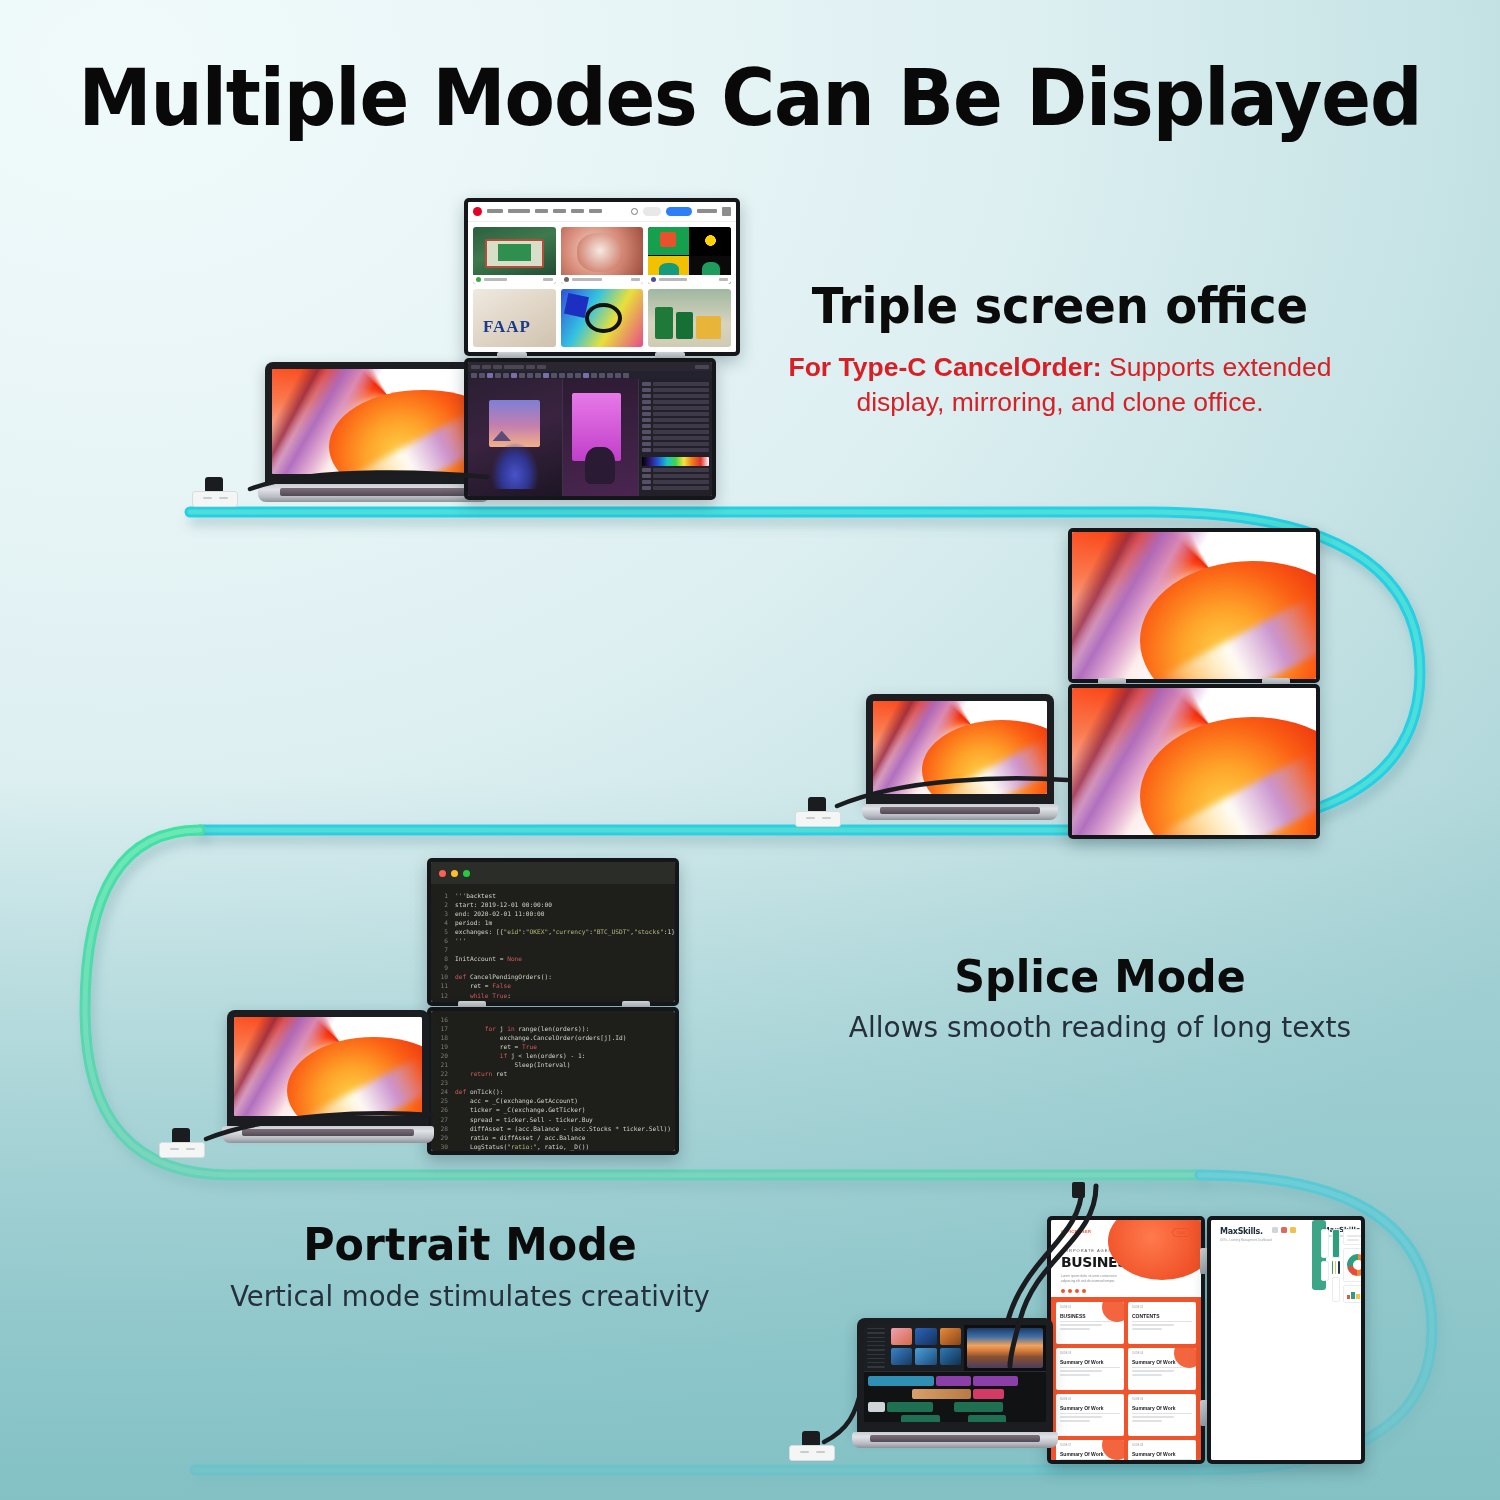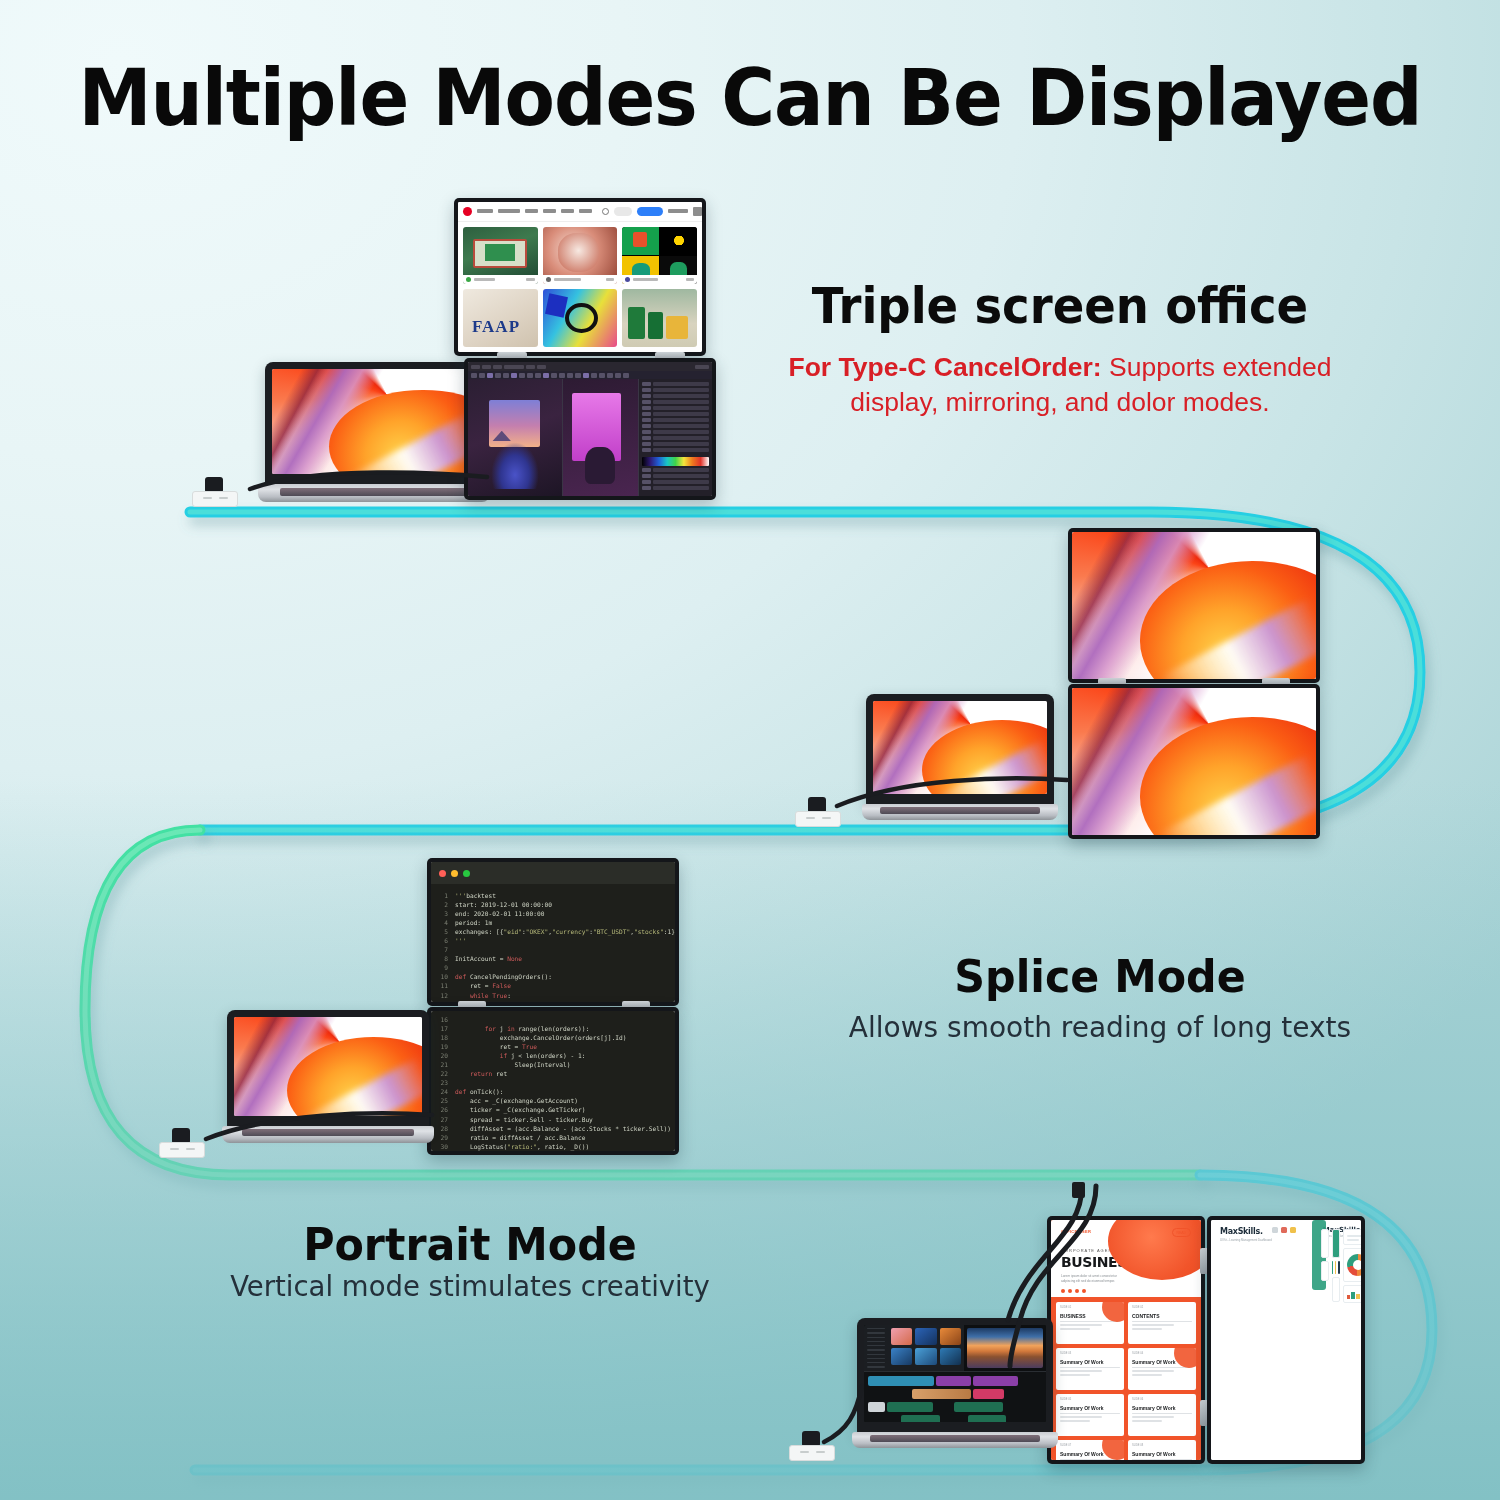--- a/index.html
+++ b/index.html
@@ -74,21 +74,21 @@
   #b2 .mode-sub { font-size:28px; margin-top:9px; }
 
   
   #b3 { left:815px; top:954px; width:570px; text-align:center; }
   #b3 .mode-h { font-size:45px; }
   #b3 .mode-sub { font-size:28px; margin-top:9px; }
 
   
   #b4 { left:175px; top:1222px; width:590px; text-align:center; }
   #b4 .mode-h { font-size:45px; }
-  #b4 .mode-sub { font-size:27.5px; }
+  #b4 .mode-sub { font-size:27.5px; margin-top:10px; }
   #b4 .mode-sub.l2 { margin-top:4px; }
   #b4 .red-note { font-size:27px; margin-top:25px; }
   #b4 .red-note .hl { font-weight:bold; }
 
   
   .dev { position:absolute; }
 
   
   .pmon { position:absolute; background:#14161a; border-radius:5px; padding:4px 4px 4px 4px;
           box-shadow:0 6px 16px rgba(20,50,60,.28); }
@@ -275,21 +275,21 @@
             <div class="arc2"></div>
           <div class="glow"></div>
             <div class="shine"></div>
         </div>
       </div>
     </div>
     <div class="base" style="left:0px; top:122px; width:232px; height:18px;"></div>
     <div class="kb" style="left:22px; top:126px; width:188px; height:8px;"></div>
   </div>
 
-  <div class="dev" style="left:454px; top:198px; width:252px; height:158px;">
+  <div class="dev" style="left:464px; top:198px; width:276px; height:158px;">
     <div class="pmon" style="inset:0;">
       <div class="scr">
         <div class="pin">
           <div class="bar">
             <span class="logo"></span>
             <span class="mi" style="width:16px"></span>
             <span class="mi" style="width:22px"></span>
             <span class="mi" style="width:13px"></span>
             <span class="mi" style="width:13px"></span>
             <span class="mi" style="width:13px"></span>
@@ -484,21 +484,21 @@
   <div class="plugblk" style="left:205px;top:477px;width:18px;height:16px;"></div>
   <div class="socket" style="left:192px;top:491px;width:46px;height:16px;">
     <i style="left:10px;top:5px;width:9px;height:2px;"></i>
       <i style="left:26px;top:5px;width:9px;height:2px;"></i>
   </div>
 
   <div class="txtblock" id="b1">
     <div class="mode-h">Triple screen office</div>
     <div class="red-note">
       <div><b>For Type-C CancelOrder:</b><span> Supports extended</span></div>
-      <div>display, mirroring, and dolor modes.</div>
+      <div>display, mirroring, and clone office.</div>
     </div>
   </div>
 
 
   <div class="dev" style="left:1068px; top:528px; width:252px; height:155px;">
     <div class="pmon" style="inset:0;">
       <div class="scr">
         <div class="wall">
             <div class="arc1"></div>
             <div class="arc3"></div>

